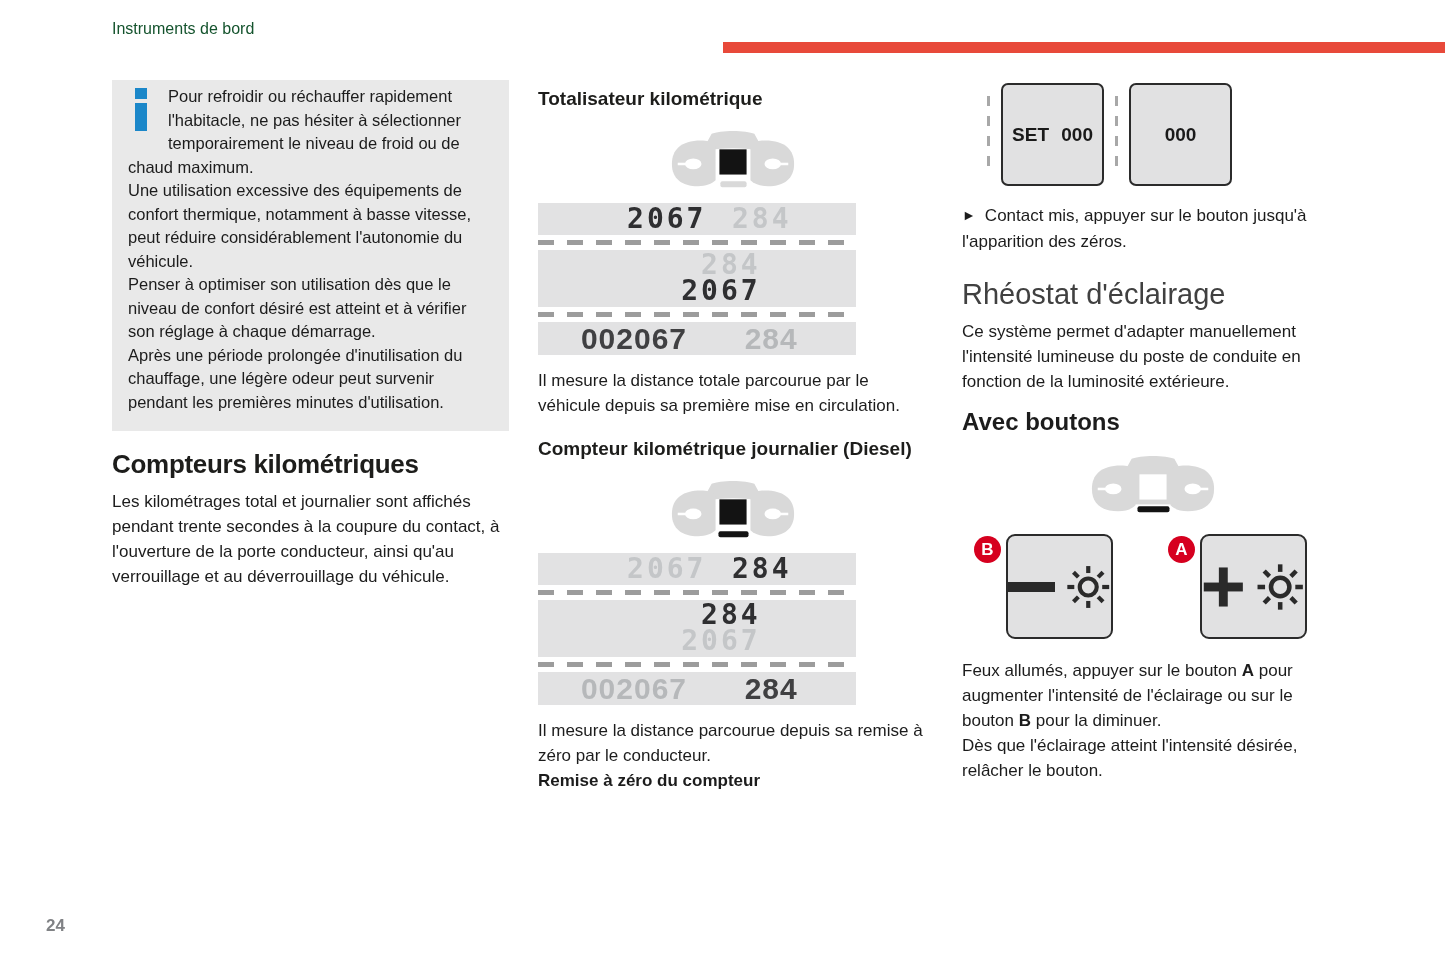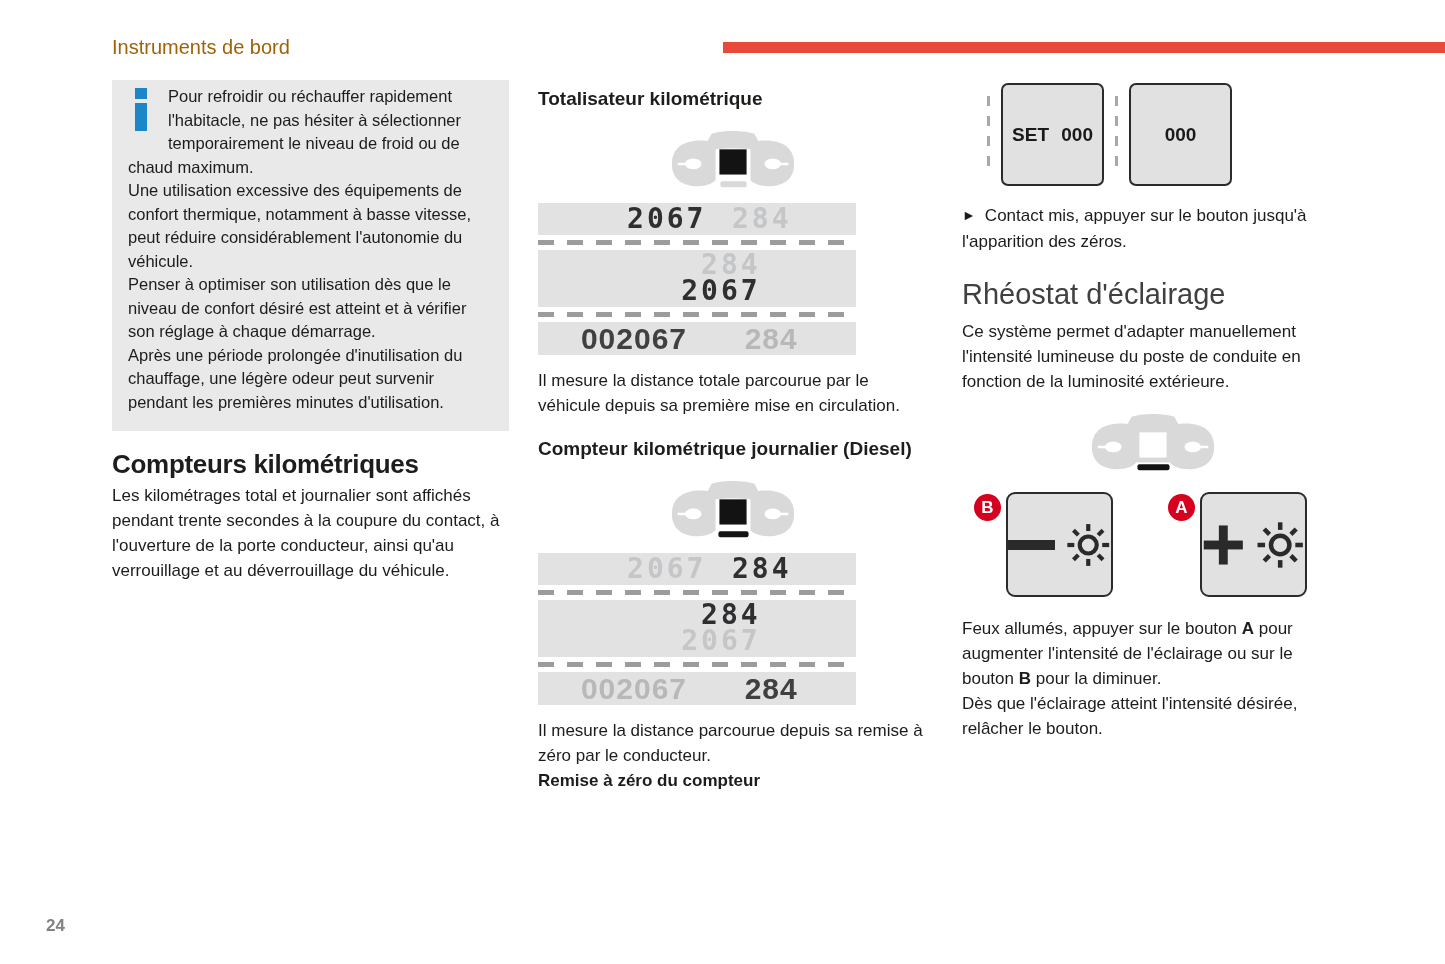--- a/index.html
+++ b/index.html
@@ -1,36 +1,36 @@
 <!DOCTYPE html>
 <html><head>
 <meta charset="utf-8">
 <style>
   * { margin:0; padding:0; box-sizing:border-box; }
   html,body { width:1445px; height:964px; background:#fff; font-family:"Liberation Sans", sans-serif; color:#1c1c1c; overflow:hidden; position:relative; }
 
-  .page-header { position:absolute; left:112px; top:36px; font-size:20px; color:#a16207; }
+  .page-header { position:absolute; left:112px; top:20px; font-size:16px; color:#14532d; }
   .accent-bar { position:absolute; left:723px; top:42px; width:722px; height:11px; background:#e8493a; }
   .page-num { position:absolute; left:46px; top:916px; font-size:17px; font-weight:bold; color:#808285; }
 
   .col { position:absolute; top:80px; }
   .col-left  { left:112px; width:397px; }
   .col-mid   { left:538px; width:390px; top:86px; }
   .col-right { left:962px; width:382px; }
 
   p.body { font-size:17px; line-height:25px; }
 
   
   .info-box { background:#e9e9e9; padding:5px 16px 17px 16px; }
   .info-icon { float:left; width:40px; height:50px; }
   .i-dot  { display:block; width:12px; height:11px; background:#1b87c9; margin:3px 0 4px 7px; }
   .i-stem { display:block; width:12px; height:28px; background:#1b87c9; margin-left:7px; }
   .info-text { font-size:16.5px; line-height:23.5px; white-space:pre-line; }
 
-  h1.sec { font-size:26px; font-weight:bold; color:#1d1d1b; margin:18px 0 3px 0; letter-spacing:-0.3px; }
+  h1.sec { font-size:26px; font-weight:bold; color:#1d1d1b; margin:18px 0 9px 0; letter-spacing:-0.3px; }
   h2.sub { font-size:19px; font-weight:bold; color:#1d1d1b; line-height:25px; }
   h1.gray { font-size:29px; font-weight:normal; color:#404040; margin:24px 0 8px 0; }
   h2.big { font-size:24px; font-weight:bold; margin:14px 0 0 0; }
 
   
   .cluster { display:block; margin:14px auto 6px auto; }
   .cluster .backing { display:none; }
   .cluster.v3 .backing { display:block; }
   .cluster.v1 .screen { fill:#131313; } .cluster.v1 .bbar { fill:#d9d9d9; }
   .cluster.v2 .screen { fill:#131313; } .cluster.v2 .bbar { fill:#131313; }
@@ -177,20 +177,21 @@
     <div class="vdash"></div>
     <div class="set-btn">
       <span class="lbl">000</span>
     </div>
   </div>
 
   <p class="instr"><span class="arr">►</span><span>Contact mis, appuyer sur le bouton jusqu'à l'apparition des zéros.</span></p>
 
   <h1 class="gray">Rhéostat d'éclairage</h1>
   <p class="body">Ce système permet d'adapter manuellement l'intensité lumineuse du poste de conduite en fonction de la luminosité extérieure.</p>
+  <h2 class="big">Avec boutons</h2>
 
   <svg class="cluster v3" viewBox="0 0 132 72" width="128" height="70">
     <path fill="#d9d9d9" d="M44 9 C52 5 80 5 88 9 L98 27 C76 23 56 23 34 27 Z"></path>
     <path fill="#d9d9d9" d="M33 16 C12 16 3 26 3 40 C3 55 13 63 30 63 C38 63 44 61 48 57 L48 21 C44 17 39 16 33 16 Z"></path>
     <path fill="#d9d9d9" d="M99 16 C120 16 129 26 129 40 C129 55 119 63 102 63 C94 63 88 61 84 57 L84 21 C88 17 93 16 99 16 Z"></path>
     <rect class="backing" fill="#d9d9d9" x="46" y="21" width="40" height="35"></rect>
     <rect class="screen" x="52" y="25" width="28" height="26"></rect>
     <rect class="bbar" x="50" y="58" width="33" height="6" rx="2"></rect>
     <ellipse cx="25" cy="40" rx="8.5" ry="5.5" fill="#fff"></ellipse>
     <rect x="9" y="38.8" width="22" height="2.6" fill="#fff"></rect>

